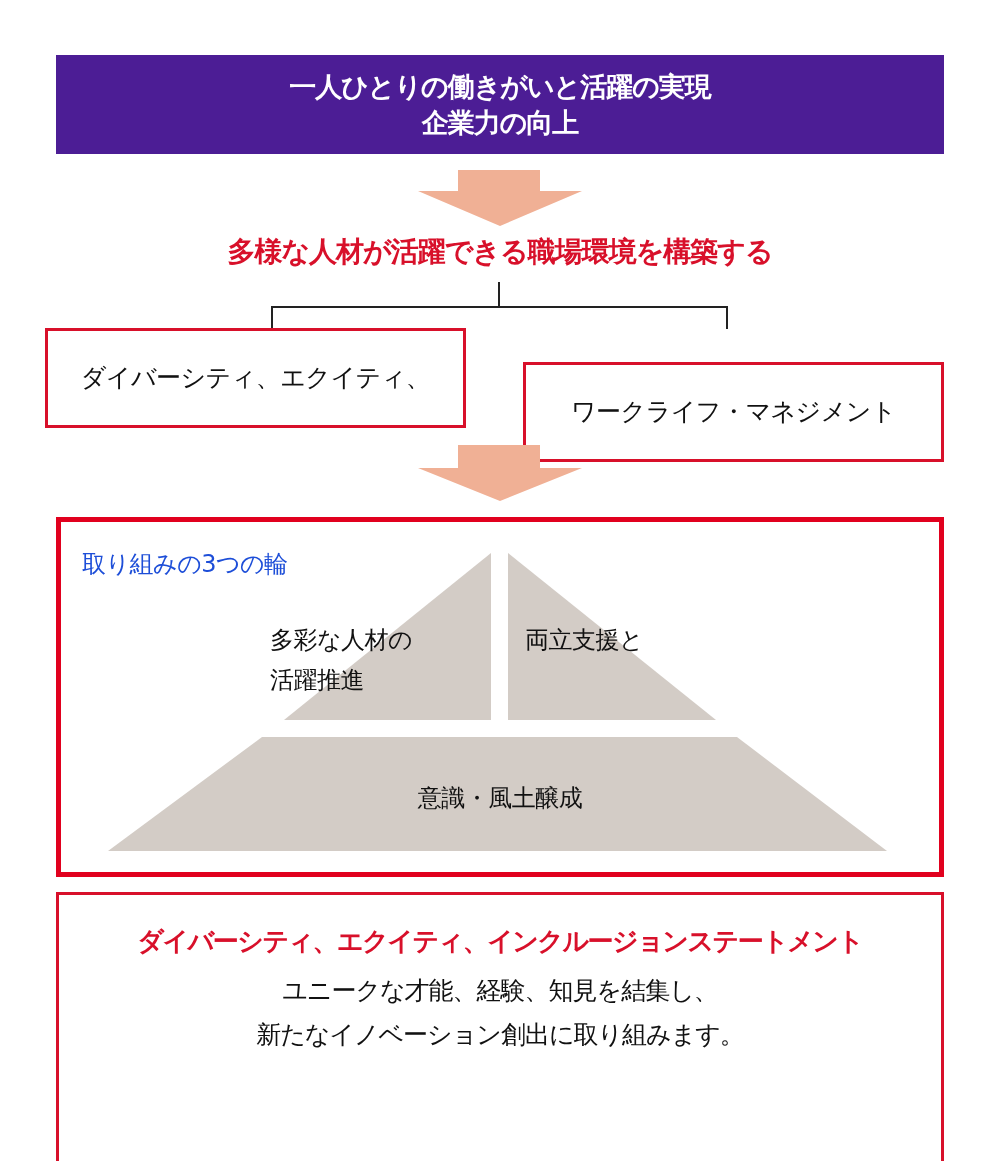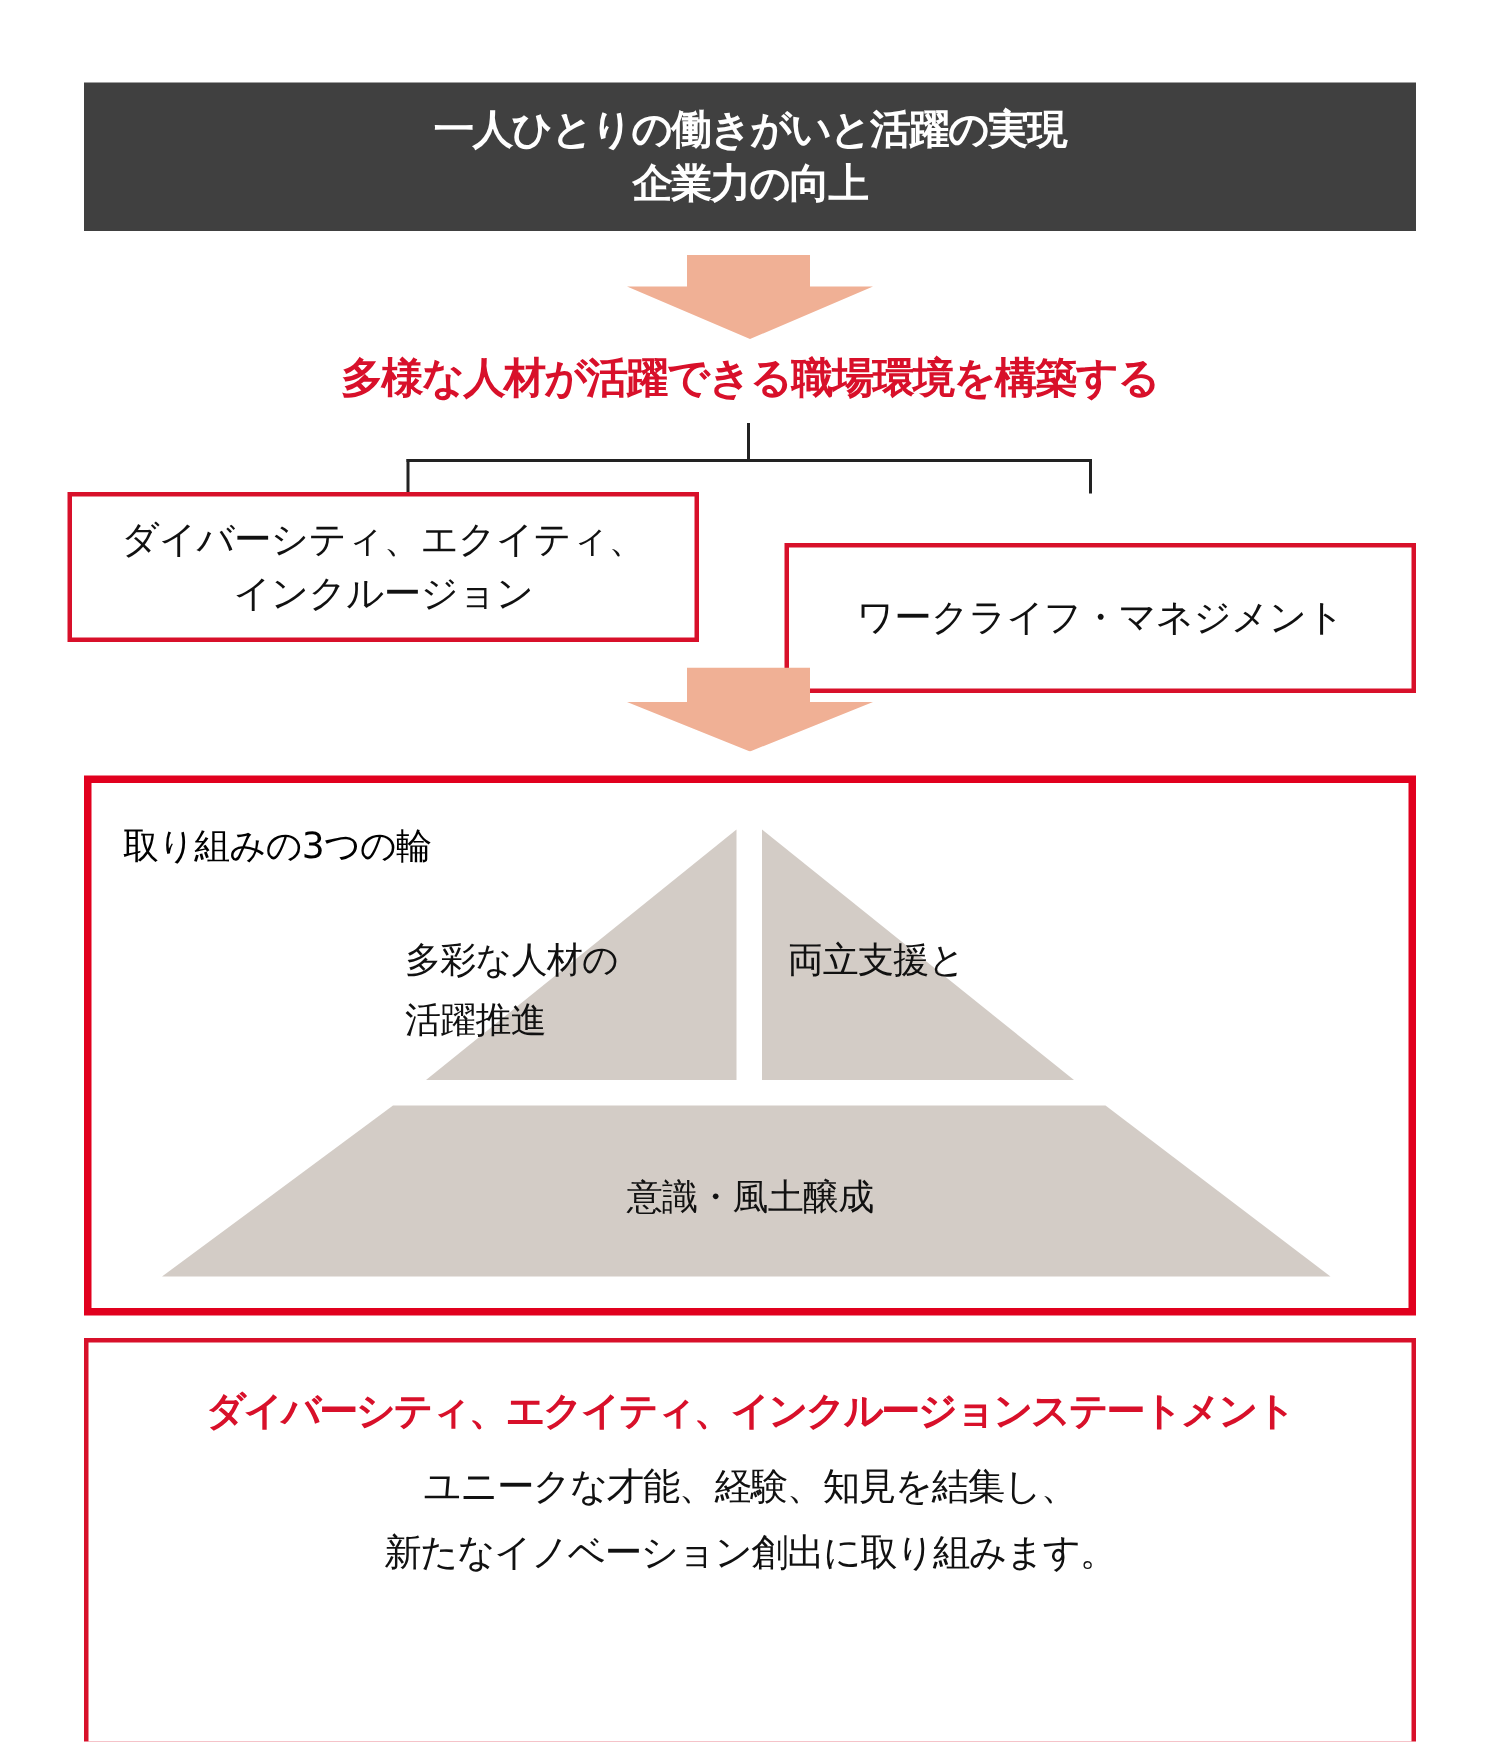--- a/index.html
+++ b/index.html
@@ -1,31 +1,31 @@
 <!DOCTYPE html>
 <html><head>
 <meta charset="utf-8">
 <style>
   html, body { margin:0; padding:0; background:#ffffff; }
   body { width:1000px; height:1161px; position:relative; overflow:hidden;
          font-family:"DejaVu Sans", "Liberation Sans", sans-serif; }
   .abs { position:absolute; }
-  .header-box { left:56px; top:55px; width:888px; height:99px; background:#404040;
+  .header-box { left:56px; top:55px; width:888px; height:99px; background:#4c1d95;
     color:#fff; display:flex; flex-direction:column; align-items:center; justify-content:center;
     font-size:27px; line-height:36px; font-weight:bold; letter-spacing:-1px; }
   .arrow { left:418px; width:164px; }
   .goal { left:0; top:232px; width:1000px; text-align:center; color:#D8102A;
     font-size:28px; font-weight:bold; letter-spacing:-1px; line-height:40px; }
   .line { background:#222; }
   .pillar { top:328px; height:100px; border:3px solid #D8102A; box-sizing:border-box;
     display:flex; flex-direction:column; align-items:center; justify-content:center;
     font-size:25px; line-height:36px; color:#111; letter-spacing:-0.5px; background:#fff; }
   .wheel-box { left:56px; top:517px; width:888px; height:360px; border:5px solid #E1001E;
     box-sizing:border-box; }
-  .wheel-title { left:82px; top:548px; font-size:24px; color:#000000; letter-spacing:-0.5px; }
+  .wheel-title { left:82px; top:548px; font-size:24px; color:#1d4ed8; letter-spacing:-0.5px; }
   .tri-label { font-size:24px; line-height:40px; color:#111; letter-spacing:-0.5px; }
   .statement { left:56px; top:892px; width:888px; height:272px; border:3px solid #D8102A;
     box-sizing:border-box; text-align:center; }
   .st-title { margin-top:26px; color:#D8102A; font-size:26px; font-weight:bold; letter-spacing:-1.5px; line-height:40px; }
   .st-body { margin-top:8px; font-size:25px; line-height:44px; color:#111; letter-spacing:-1px; }
 </style>
 </head>
 <body>
 
 <div class="abs header-box">
@@ -39,21 +39,20 @@
 
 <div class="abs goal">多様な人材が活躍できる職場環境を構築する</div>
 
 <div class="abs line" style="left:498px;top:282px;width:2px;height:26px;"></div>
 <div class="abs line" style="left:271px;top:306px;width:457px;height:2px;"></div>
 <div class="abs line" style="left:271px;top:306px;width:2px;height:23px;"></div>
 <div class="abs line" style="left:726px;top:306px;width:2px;height:23px;"></div>
 
 <div class="abs pillar" style="left:45px;width:421px;">
   <div>ダイバーシティ、エクイティ、</div>
-  <div>インクルージョン</div>
 </div>
 <div class="abs pillar" style="left:523px;width:421px;margin-top:34px;">
   <div>ワークライフ・マネジメント</div>
 </div>
 
 <svg class="abs arrow" style="top:445px;height:56px;" viewBox="0 0 164 56">
   <polygon points="40,0 122,0 122,23 164,23 82,56 0,23 40,23" fill="#F0B095"></polygon>
 </svg>
 
 <div class="abs wheel-box"></div>

